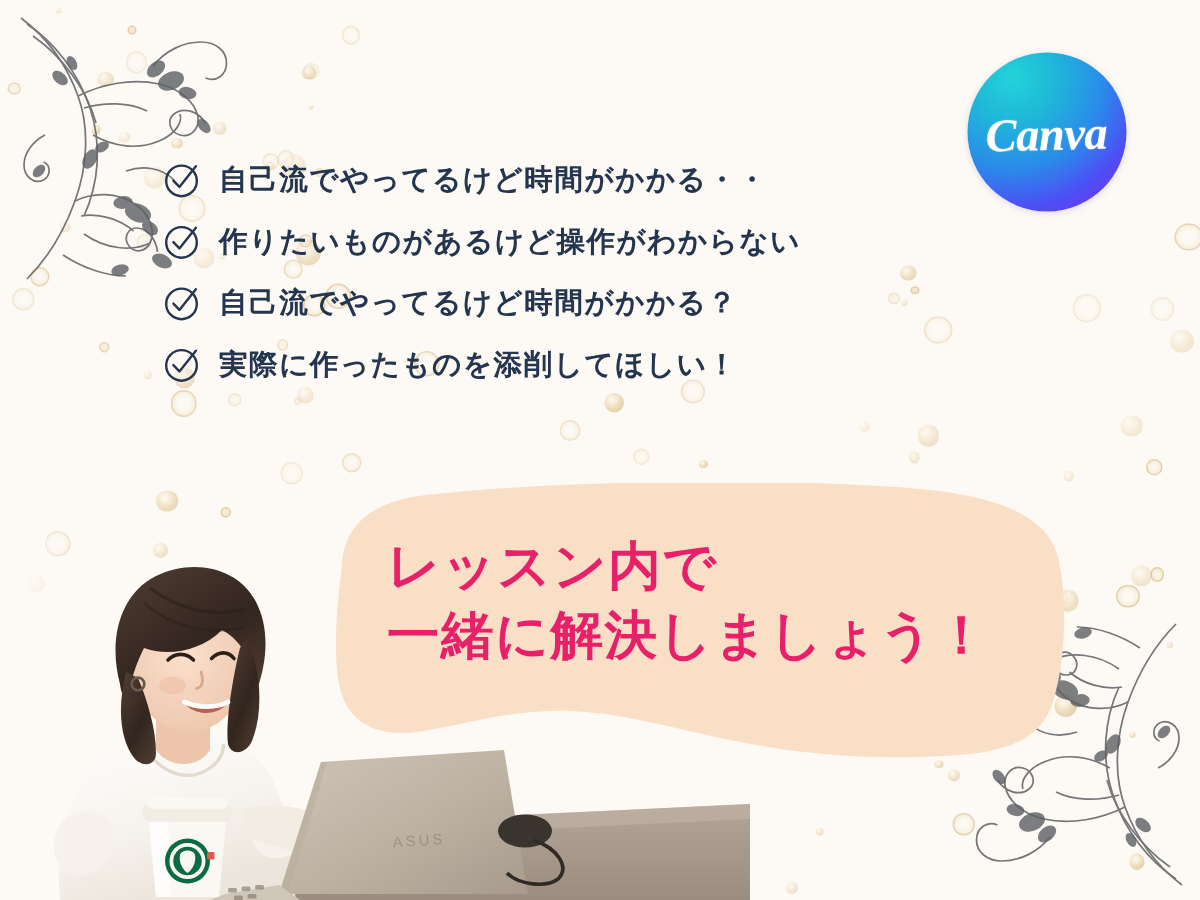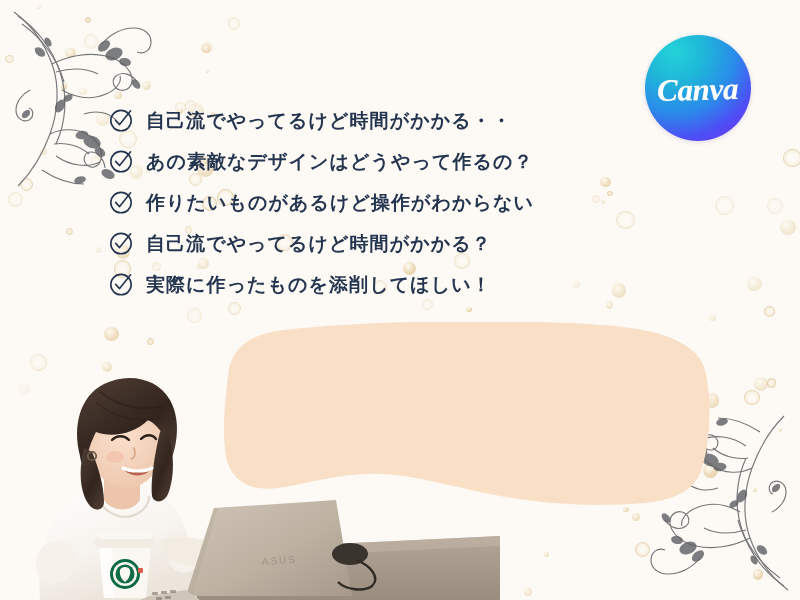--- a/index.html
+++ b/index.html
@@ -333,41 +333,38 @@
   </svg>
 
   <svg id="blob-wrap" viewBox="0 0 490 190" preserveAspectRatio="none">
     <path d="M6 54 C8 26 28 12 62 8 C150 -2 300 -4 392 4 C444 9 478 22 484 52
              C490 82 488 120 480 146 C472 172 448 180 408 182
              C352 185 308 180 268 172 C228 164 196 154 160 152
              C120 150 86 162 56 166 C24 170 6 156 3 128
              C0 100 4 74 6 54 Z" fill="#fadfc7"></path>
   </svg>
 
+  <div id="blob-text">
+    <div class="l1">レッスン内で</div>
+    <div class="l2">一緒に解決しましょう！</div>
+  </div>
 
   <div id="checklist">
     <div class="check-row">
       <svg class="check-icon" viewBox="0 0 26 26" fill="none">
         <circle cx="13" cy="13.6" r="10.2" stroke="#24354f" stroke-width="1.6"></circle>
         <path d="M7.6 13.4 L11.6 17.6 L22.6 3.8" stroke="#24354f" stroke-width="1.6" stroke-linecap="round" stroke-linejoin="round"></path>
       </svg>
       <span class="check-label">自己流でやってるけど時間がかかる・・</span>
     </div>
     <div class="check-row">
       <svg class="check-icon" viewBox="0 0 26 26" fill="none">
         <circle cx="13" cy="13.6" r="10.2" stroke="#24354f" stroke-width="1.6"></circle>
         <path d="M7.6 13.4 L11.6 17.6 L22.6 3.8" stroke="#24354f" stroke-width="1.6" stroke-linecap="round" stroke-linejoin="round"></path>
       </svg>
-      <span class="check-label">あの素敵なデザインはどうやって作るの？</span>
-    </div>
-    <div class="check-row">
-      <svg class="check-icon" viewBox="0 0 26 26" fill="none">
-        <circle cx="13" cy="13.6" r="10.2" stroke="#24354f" stroke-width="1.6"></circle>
-        <path d="M7.6 13.4 L11.6 17.6 L22.6 3.8" stroke="#24354f" stroke-width="1.6" stroke-linecap="round" stroke-linejoin="round"></path>
-      </svg>
       <span class="check-label">作りたいものがあるけど操作がわからない</span>
     </div>
     <div class="check-row">
       <svg class="check-icon" viewBox="0 0 26 26" fill="none">
         <circle cx="13" cy="13.6" r="10.2" stroke="#24354f" stroke-width="1.6"></circle>
         <path d="M7.6 13.4 L11.6 17.6 L22.6 3.8" stroke="#24354f" stroke-width="1.6" stroke-linecap="round" stroke-linejoin="round"></path>
       </svg>
       <span class="check-label">自己流でやってるけど時間がかかる？</span>
     </div>
     <div class="check-row">

